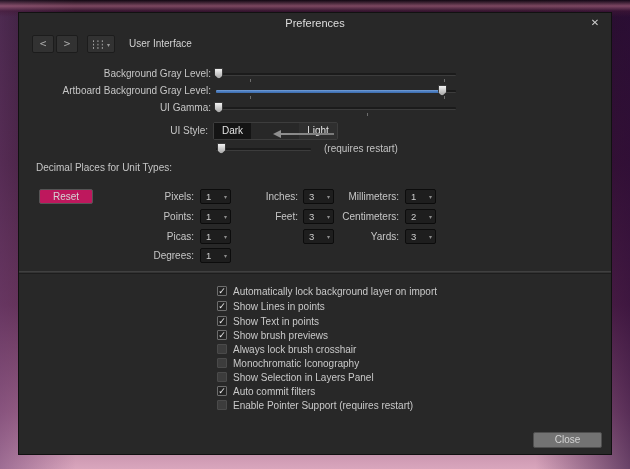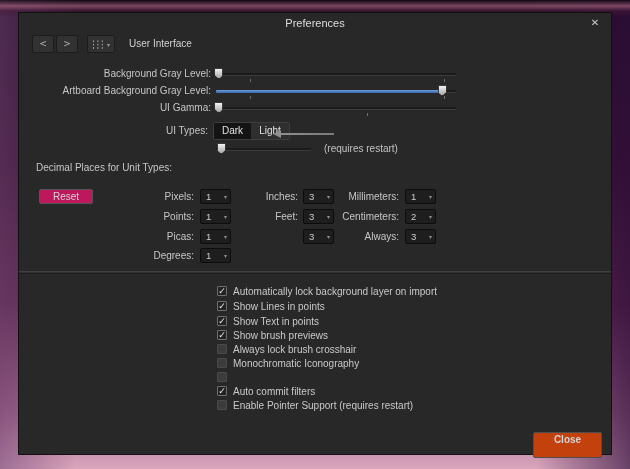--- a/index.html
+++ b/index.html
@@ -51,21 +51,21 @@
            border-bottom:1px solid #3c3c3c; border-radius:1px; }
   .fill { position:absolute; left:0; top:0; height:3px;
           background:linear-gradient(to bottom,#7aa2d8,#4d80c4 45%,#3e6dab); border-radius:1px; }
   .thumb { position:absolute; top:2px; width:9px; height:11px; margin-left:-4px;
            background:linear-gradient(to bottom,#f2f2f2,#a8a8a8);
            border:1px solid #3a3a3a;
            clip-path:polygon(0 0,100% 0,100% 62%,50% 100%,0 62%); }
   .thumb.pin::after { content:""; position:absolute; left:3px; top:10px; width:1.5px; height:4px; background:#bdbdbd; }
   .tick { position:absolute; top:13px; width:1px; height:3px; background:#6d6d6d; }
   
-  .seg { position:absolute; left:194px; top:-1px; height:18px; display:flex; border:1px solid #3d3d3d; border-radius:2px; }
+  .seg { position:absolute; left:194px; top:-1px; height:18px; display:flex; border:1px solid #3d3d3d; border-radius:2px;gap:48px; }
   .segbtn { padding:0 8px; line-height:16px; color:#e2e2e2; background:#2f2f2f; font-size:10px; }
   .segbtn.selected { background:#141414; }
   .anno-arrow { position:absolute; left:254px; top:7px; width:62px; height:8px; }
   .anno-arrow .head { position:absolute; left:0; top:0; width:0; height:0;
       border-top:4px solid rgba(0,0,0,0); border-bottom:4px solid rgba(0,0,0,0); border-right:8px solid #8f8f8f; }
   .anno-arrow .shaft { position:absolute; left:7px; top:3px; width:54px; height:1.6px;
       background:linear-gradient(to right,#8f8f8f,#7a7a7a); }
   .note { position:absolute; left:305px; line-height:16px; color:#c2c2c2; }
   
   .sect-title { position:absolute; left:17px; top:149px; color:#c6c6c6; }
@@ -82,22 +82,22 @@
   .sep { position:absolute; left:0; right:0; top:258px; height:3px; background:#333;
          border-top:1px solid #404040; border-bottom:1px solid #1d1d1d; }
   
   .cb-row { position:absolute; left:0; right:0; height:11px; }
   .cb-box { position:absolute; left:198px; top:0; width:10px; height:10px; background:#3c3c3c;
             border:1px solid #4a4a4a; border-radius:1px; color:#ececec; font-size:9px;
             line-height:9px; text-align:center; }
   .cb-box.on { background:#232323; border-color:#6e6e6e; }
   .cb-label { position:absolute; left:214px; line-height:11px; color:#c9c9c9; }
   
-  .closebtn { position:absolute; left:514px; top:419px; width:69px; height:26px; line-height:14px;
-              background:#c2410c; border-color:#4e4e4e;font-weight:bold; }
+  .closebtn { position:absolute; left:514px; top:419px; width:69px; height:16px; line-height:14px;
+              background:#737373; border-color:#4e4e4e; }
 </style>
 </head>
 <body>
 
 <div class="dlg">
 
   <div class="titlebar">
     <div class="title">Preferences</div>
     <div class="close-x">✕</div>
   </div>
@@ -135,21 +135,21 @@
   <div class="frow" style="top:87px">
     <span class="flabel">UI Gamma:</span>
     <div class="slider">
       <div class="track"></div>
       <span class="tick" style="left:63%"></span>
       <div class="thumb" style="left: 1%;"></div>
     </div>
   </div>
 
   <div class="frow" style="top:110px">
-    <span class="flabel" style="width:189px">UI Types:</span>
+    <span class="flabel" style="width:189px">UI Style:</span>
     <div class="seg">
       <span class="segbtn selected">Dark</span>
       <span class="segbtn">Light</span>
     </div>
     <div class="anno-arrow">
       <span class="head"></span>
         <span class="shaft"></span>
     </div>
   </div>
 
@@ -203,21 +203,21 @@
   <div class="urow" style="top:216px">
     <span class="ulabel" style="left:60px;width:115px">Picas:</span>
     <div class="ubox" style="left:181px">
       <span class="val">1</span>
       <span class="caret">▾</span>
     </div>
     <div class="ubox" style="left:284px">
       <span class="val">3</span>
       <span class="caret">▾</span>
     </div>
-    <span class="ulabel" style="left:290px;width:90px">Always:</span>
+    <span class="ulabel" style="left:290px;width:90px">Yards:</span>
     <div class="ubox" style="left:386px">
       <span class="val">3</span>
       <span class="caret">▾</span>
     </div>
   </div>
 
   <div class="urow" style="top:235px">
     <span class="ulabel" style="left:60px;width:115px">Degrees:</span>
     <div class="ubox" style="left:181px">
       <span class="val">1</span>
@@ -246,20 +246,21 @@
   <div class="cb-row" style="top:331px">
     <span class="cb-box"></span>
     <span class="cb-label">Always lock brush crosshair</span>
   </div>
   <div class="cb-row" style="top:345px">
     <span class="cb-box"></span>
     <span class="cb-label">Monochromatic Iconography</span>
   </div>
   <div class="cb-row" style="top:359px">
     <span class="cb-box"></span>
+    <span class="cb-label">Show Selection in Layers Panel</span>
   </div>
   <div class="cb-row" style="top:373px">
     <span class="cb-box on">✓</span>
     <span class="cb-label">Auto commit filters</span>
   </div>
   <div class="cb-row" style="top:387px">
     <span class="cb-box"></span>
     <span class="cb-label">Enable Pointer Support (requires restart)</span>
   </div>
 

